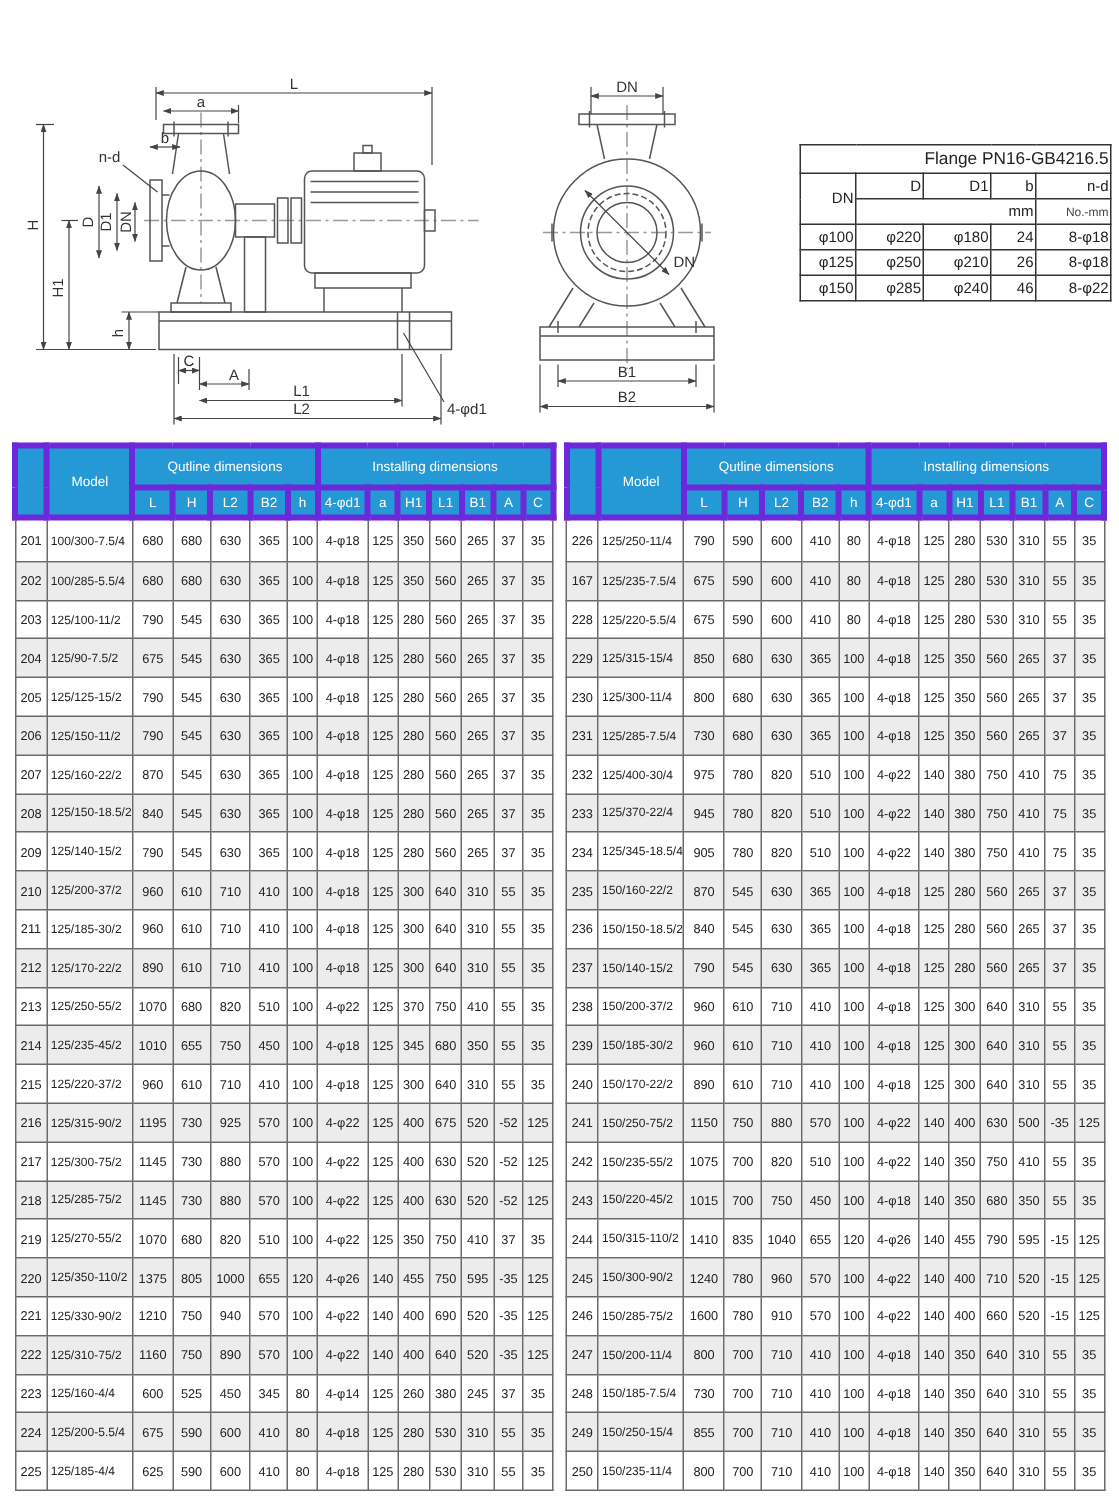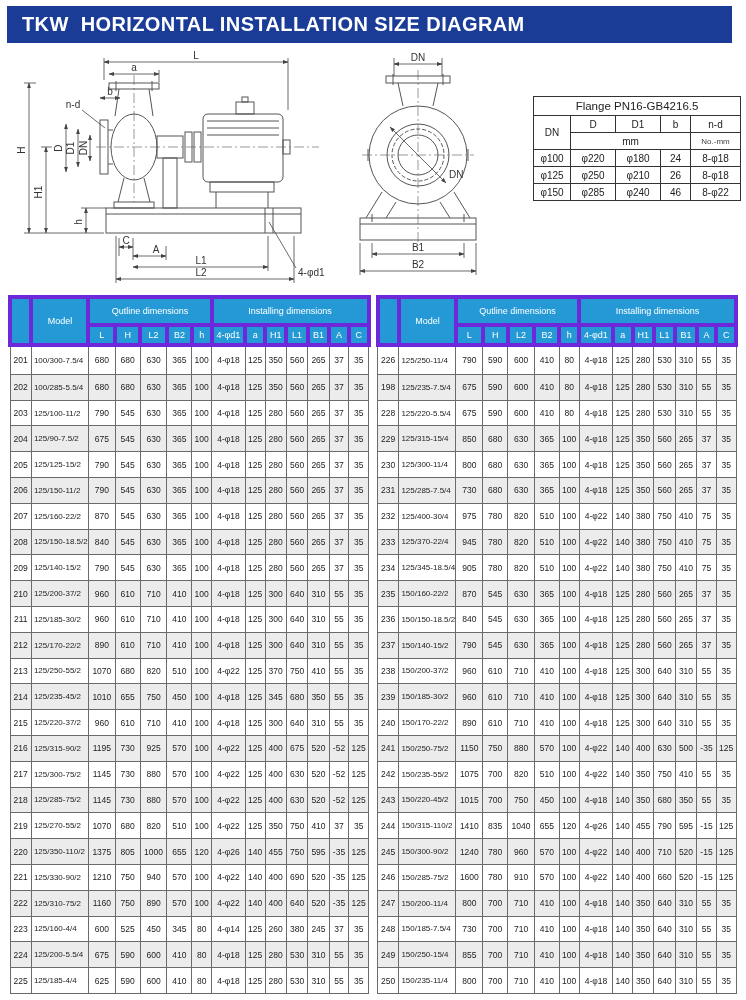--- a/index.html
+++ b/index.html
@@ -13,21 +13,21 @@
 
   
   .drawings{position:absolute;left:0;top:48px;width:746px;height:245px;}
   .drawings svg text{font-family:"Liberation Sans","DejaVu Sans",sans-serif;font-size:10px;fill:#333;}
   .sideview{position:absolute;left:16px;top:2px;}
   .frontview{position:absolute;left:346px;top:2px;}
 
   
   .flange-wrap{position:absolute;left:533px;top:48px;}
   .flange-table{border-collapse:collapse;table-layout:fixed;width:207px;background:#fff;}
-  .flange-table th,.flange-table td{border:1px solid #333;text-align:center;color:#222;
+  .flange-table th,.flange-table td{border:1px solid #333;text-align:right;color:#222;
         font-size:10px;font-weight:normal;padding:1px 1px;height:17px;box-sizing:border-box;margin-top:20px;}
   .flange-table .ftitle{font-size:11.5px;height:19px;}
   .flange-table .unit-small{font-size:8px;color:#444;}
 
   
   .tables{position:absolute;left:8px;top:295px;width:730px;height:699px;display:flex;gap:5px;}
   .half{width:50%;height:100%;}
   .dim-table{border-collapse:collapse;table-layout:fixed;width:100%;height:100%;
              border:1.5px solid #333;}
   .dim-table th{background:#2599d6;color:#fff;font-weight:normal;font-size:9px;
@@ -38,21 +38,20 @@
                 padding:0;white-space:nowrap;overflow:hidden;}
   .dim-table td:nth-child(2){text-align:left;padding-left:2px;font-size:8px;}
   .dim-table tr.even{background:#ececec;padding-left:12px;}
   .dim-table tr.odd{background:#ffffff;}
 </style>
 </head>
 <body>
 
 <div class="page">
 
-  <div class="banner">TKW&nbsp; HORIZONTAL INSTALLATION SIZE DIAGRAM</div>
 
   <div class="drawings">
 
     <svg class="sideview" width="330" height="240" viewBox="0 0 330 240">
       <defs>
         <marker id="ae1" markerWidth="7" markerHeight="5" refX="6.5" refY="2.5" orient="auto">
           <path d="M0,0L7,2.5L0,5z" fill="#444"></path>
           </marker>
         <marker id="as1" markerWidth="7" markerHeight="5" refX="0.5" refY="2.5" orient="auto">
           <path d="M7,0L0,2.5L7,5z" fill="#444"></path>
@@ -765,21 +764,21 @@
               <td>80</td>
               <td>4-φ18</td>
               <td>125</td>
               <td>280</td>
               <td>530</td>
               <td>310</td>
               <td>55</td>
               <td>35</td>
             </tr>
             <tr class="even">
-              <td>198</td>
+              <td>167</td>
               <td>125/235-7.5/4</td>
               <td>675</td>
               <td>590</td>
               <td>600</td>
               <td>410</td>
               <td>80</td>
               <td>4-φ18</td>
               <td>125</td>
               <td>280</td>
               <td>530</td>

